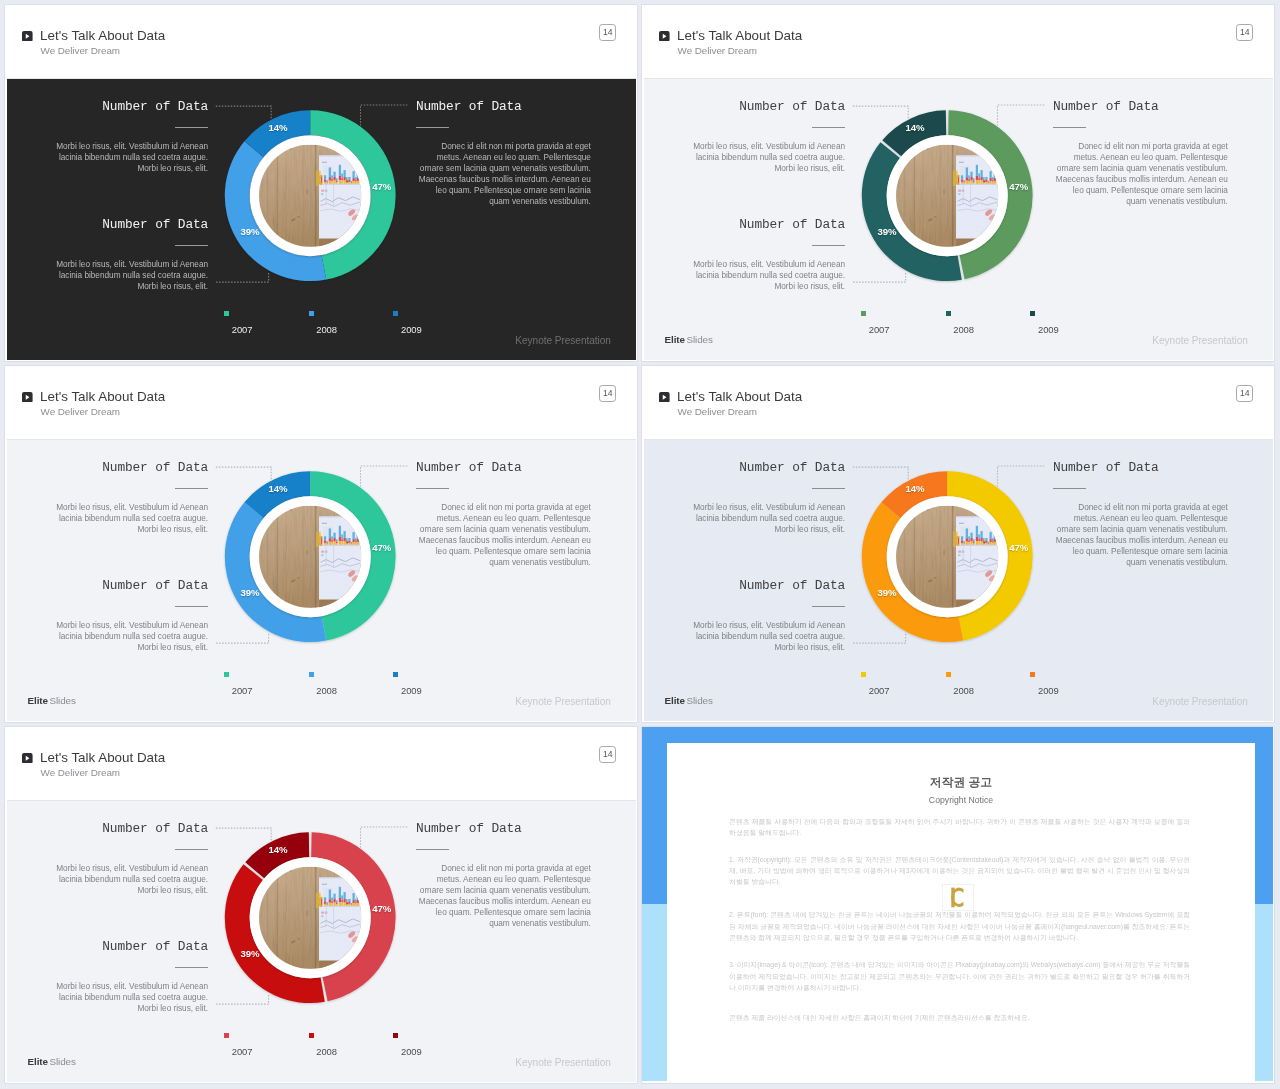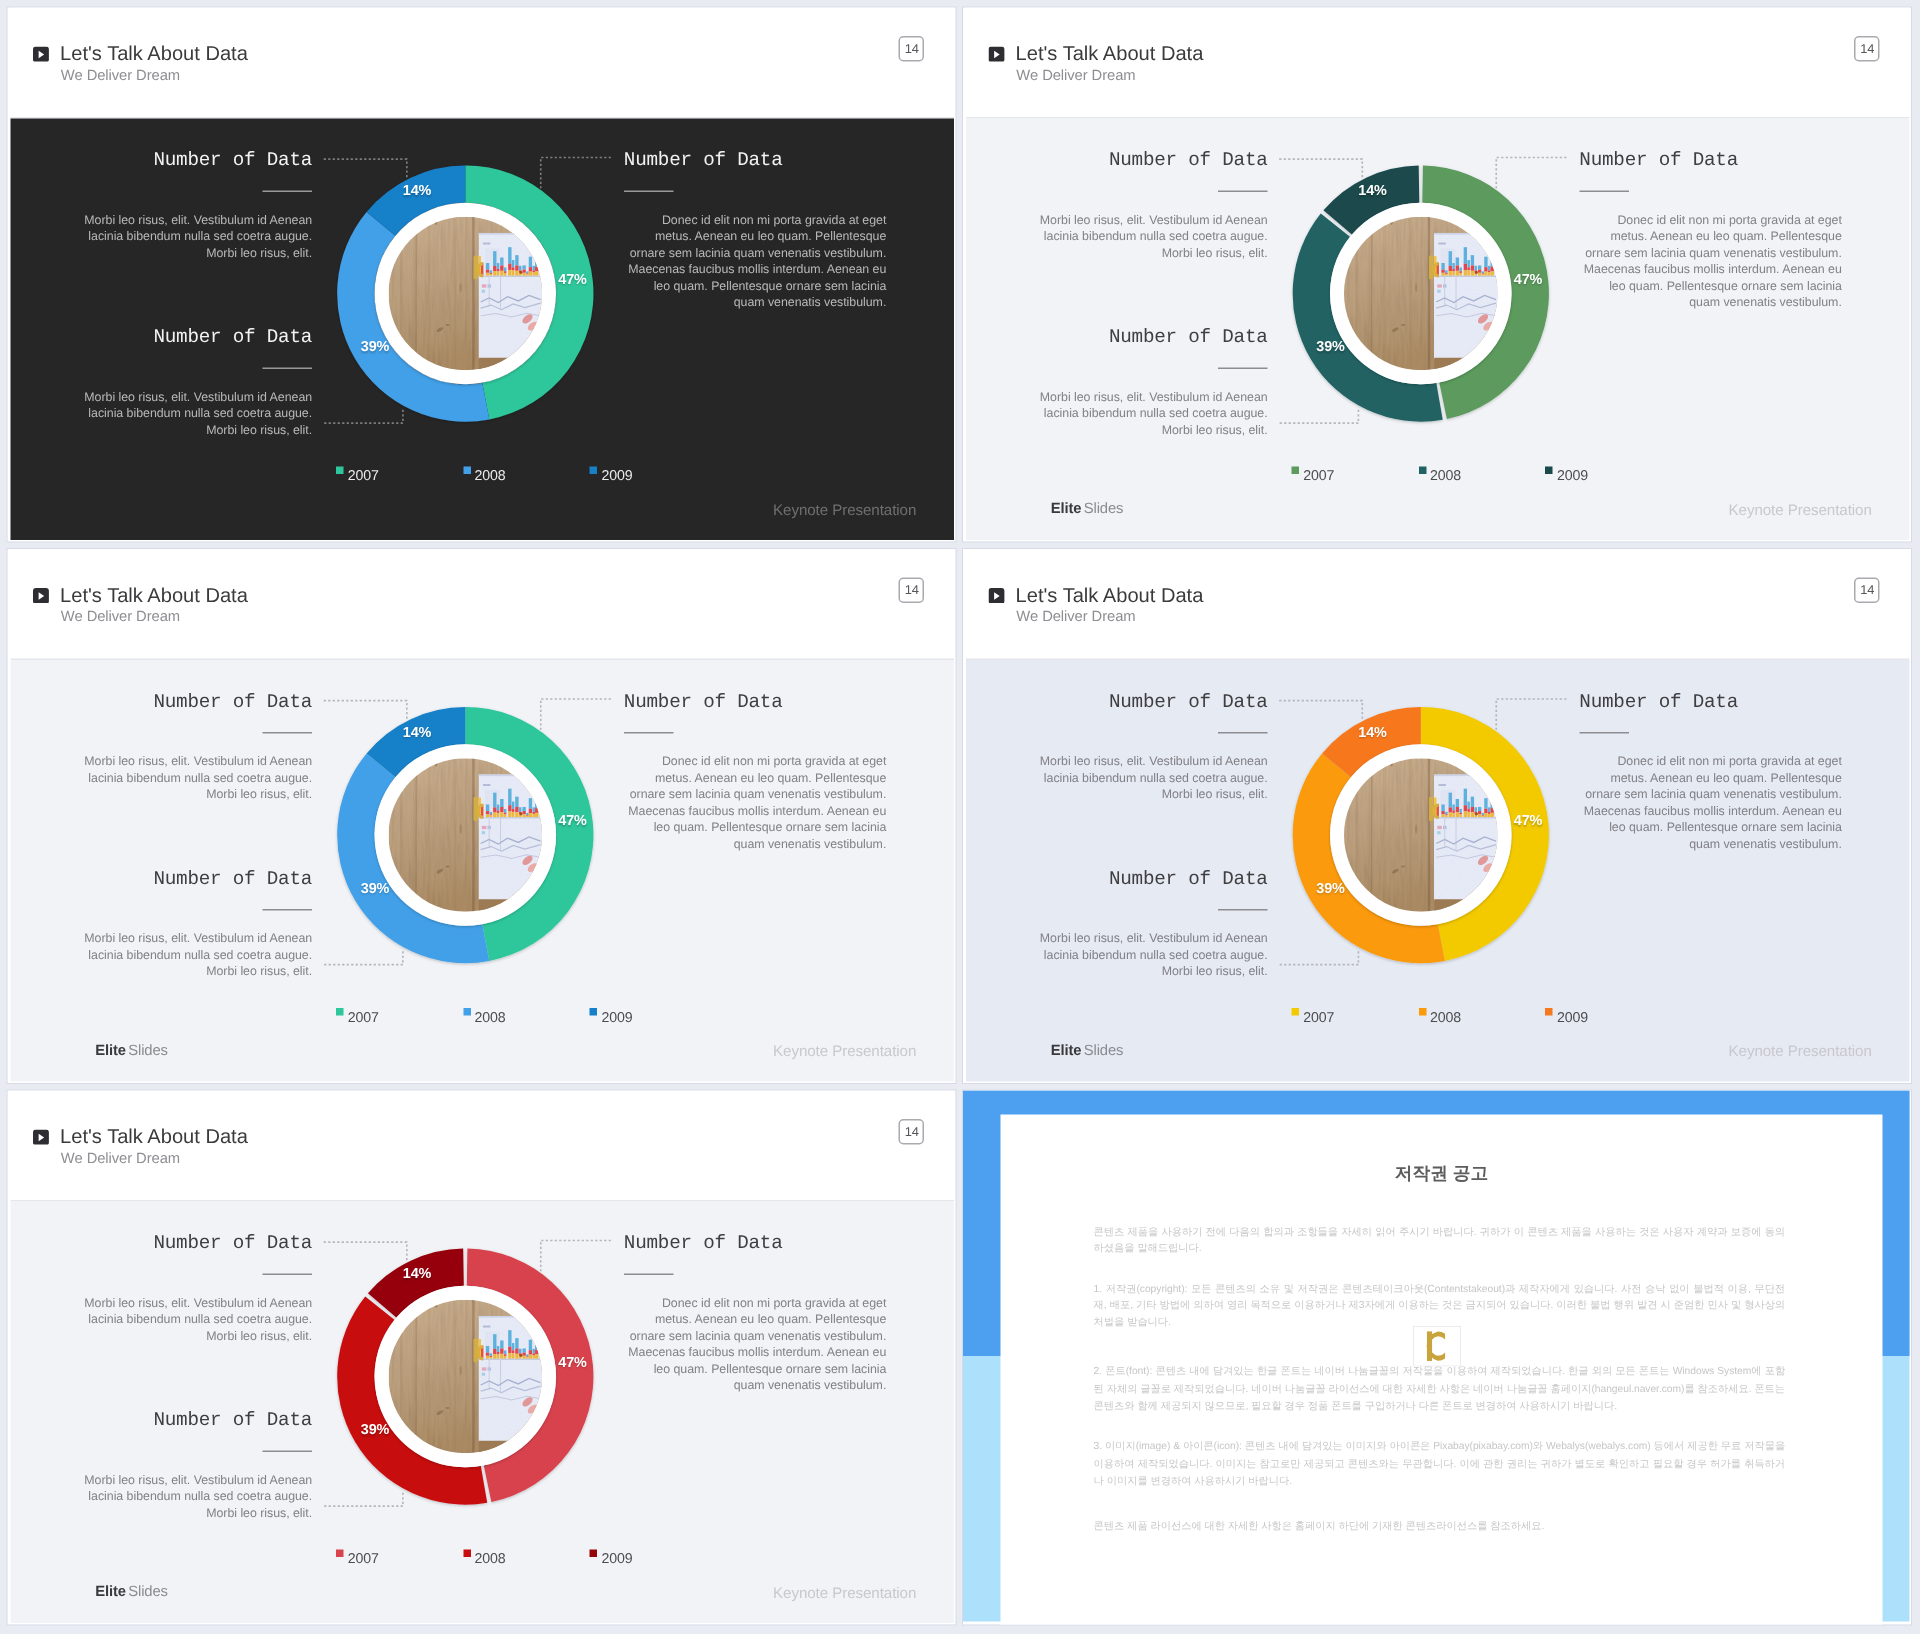--- a/index.html
+++ b/index.html
@@ -37,25 +37,25 @@
 .blk-l p{margin-top:13.5px;}
 .blk-r{width:186px;left:408.7px;text-align:left;}
 .blk-r p{width:175px;text-align:right;}
 .blk-r .rule{width:33px;margin-top:13.5px;}
 .blk-r p{margin-top:13.9px;}
 
 
 .legend{position:absolute;left:217px;top:229.5px;}
 .legend .li{position:absolute;top:0;white-space:nowrap;}
 .legend .sw{position:absolute;left:0;top:2.6px;width:5.1px;height:5.1px;}
-.legend .lb{position:absolute;left:7.6px;top:4px;font-size:9.45px;letter-spacing:-.08px;line-height:11px;}
+.legend .lb{position:absolute;left:7.6px;top:16px;font-size:9.45px;letter-spacing:-.08px;line-height:11px;}
 
 .kp{position:absolute;left:330px;width:273.7px;text-align:right;top:256px;font-size:10.1px;letter-spacing:-.05px;}
 .es{position:absolute;left:20.4px;top:255.5px;font-size:9.9px;letter-spacing:-.1px;}
-.es b{font-weight:700;margin-left:36px;}
+.es b{font-weight:700;}
 .es i{font-style:normal;margin-left:1.6px;}
 
 .chartsvg{position:absolute;left:0;top:0;width:631px;height:281.5px;}
 .pct{position:absolute;z-index:5;font-size:9.6px;font-weight:700;color:#fff;letter-spacing:-.1px;line-height:10px;text-shadow:0 1px 1.4px rgba(0,0,0,.25);}
 
 
 .cp-bg{position:absolute;left:0;top:0;width:631px;height:354px;background:#ade0fb;}
 .cp-bg-top{position:absolute;left:0;top:0;width:631px;height:176.7px;background:#4d9ff0;}
 .cp-card{position:absolute;left:24.9px;top:15.9px;width:588.2px;height:391px;background:#fff;}
 .cp-h1{position:absolute;left:0;width:588.2px;top:31.8px;text-align:center;font-size:11.8px;font-weight:700;color:#5d5d5d;line-height:15px;}
@@ -970,20 +970,21 @@
         </div>
     <div class="kp" style="color:#c8c8cd">Keynote Presentation</div>
     <div class="es"><b style="color:#3a3a3c">Elite</b><i style="color:#8b8b90">Slides</i></div>
   </div>
     </div>
   <div class="slide s6" id="slide5">
       <div class="cp-bg"></div>
   <div class="cp-bg-top"></div>
   <div class="cp-card">
     <div class="cp-h1">저작권 공고</div>
+    <div class="cp-h2">Copyright Notice</div>
     <div class="cp-p" style="top:72.9px">콘텐츠 제품을 사용하기 전에 다음의 합의과 조항들을 자세히 읽어 주시기 바랍니다. 귀하가 이 콘텐츠 제품을 사용하는 것은 사용자 계약과 보증에 동의하셨음을 말해드립니다.</div>
         <div class="cp-p" style="top:110.7px">1. 저작권(copyright): 모든 콘텐츠의 소유 및 저작권은 콘텐츠테이크아웃(Contentstakeout)과 제작자에게 있습니다. 사전 승낙 없이 불법적 이용, 무단전재, 배포, 기타 방법에 의하여 영리 목적으로 이용하거나 제3자에게 이용하는 것은 금지되어 있습니다. 이러한 불법 행위 발견 시 준엄한 민사 및 형사상의 처벌을 받습니다.</div>
         <div class="cp-p" style="top:166.4px">2. 폰트(font): 콘텐츠 내에 담겨있는 한글 폰트는 네이버 나눔글꼴의 저작물을 이용하여 제작되었습니다. 한글 외의 모든 폰트는 Windows System에 포함된 자체의 글꼴로 제작되었습니다. 네이버 나눔글꼴 라이선스에 대한 자세한 사항은 네이버 나눔글꼴 홈페이지(hangeul.naver.com)를 참조하세요. 폰트는 콘텐츠와 함께 제공되지 않으므로, 필요할 경우 정품 폰트를 구입하거나 다른 폰트로 변경하여 사용하시기 바랍니다.</div>
         <div class="cp-p" style="top:216.4px">3. 이미지(image) &amp; 아이콘(icon): 콘텐츠 내에 담겨있는 이미지와 아이콘은 Pixabay(pixabay.com)와 Webalys(webalys.com) 등에서 제공한 무료 저작물을 이용하여 제작되었습니다. 이미지는 참고로만 제공되고 콘텐츠와는 무관합니다. 이에 관한 권리는 귀하가 별도로 확인하고 필요할 경우 허가를 취득하거나 이미지를 변경하여 사용하시기 바랍니다.</div>
         <div class="cp-p" style="top:269.1px">콘텐츠 제품 라이선스에 대한 자세한 사항은 홈페이지 하단에 기재한 콘텐츠라이선스를 참조하세요.</div>
     <div class="cp-logo">
       <svg viewBox="0 0 32 27" width="32" height="27">
         <rect x="0.3" y="0.3" width="31.4" height="26.4" fill="#ffffff" stroke="#e9e9e9" stroke-width="0.6"></rect>
         <path d="M21.4 9.0 a6.2 5.6 0 0 0 -4.6 -2.2 a6.4 6.6 0 0 0 0 13.1 a6.2 5.6 0 0 0 4.6 -2.2 l0 3.9 a8.2 8.2 0 0 1 -4.9 1.5 a10.0 10.1 0 0 1 0 -19.5 a8.2 8.2 0 0 1 4.9 1.5 Z" fill="#c9a33b"></path>
         <rect x="9.3" y="3.6" width="3.4" height="19.7" fill="#c9a33b"></rect>

